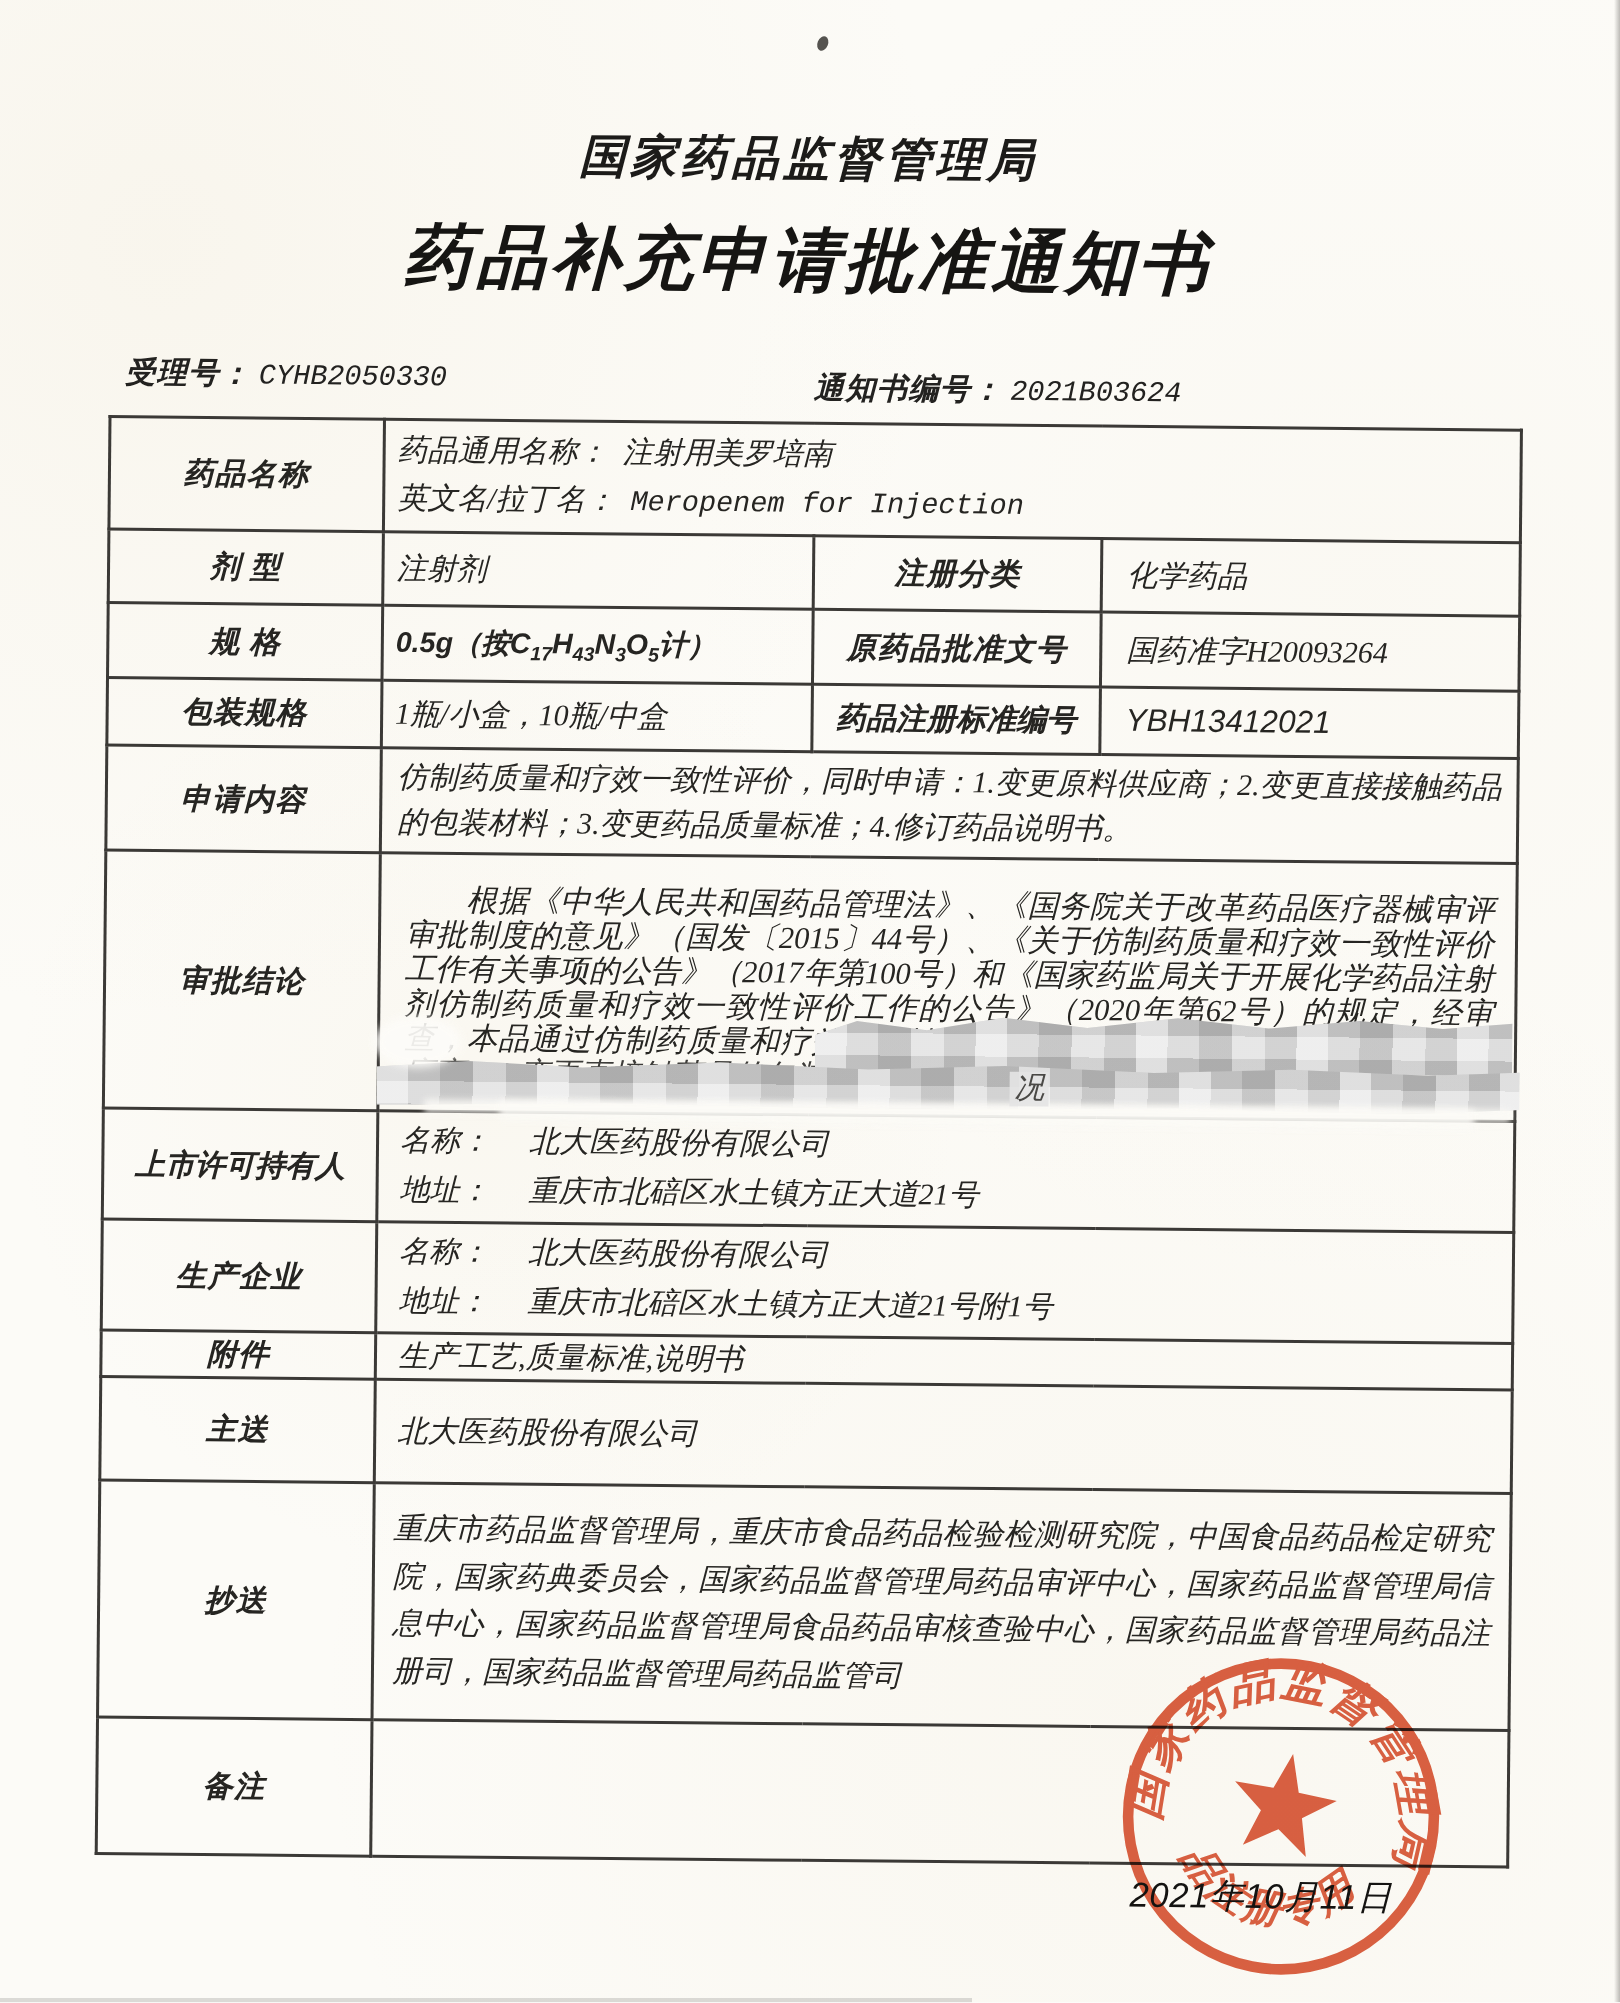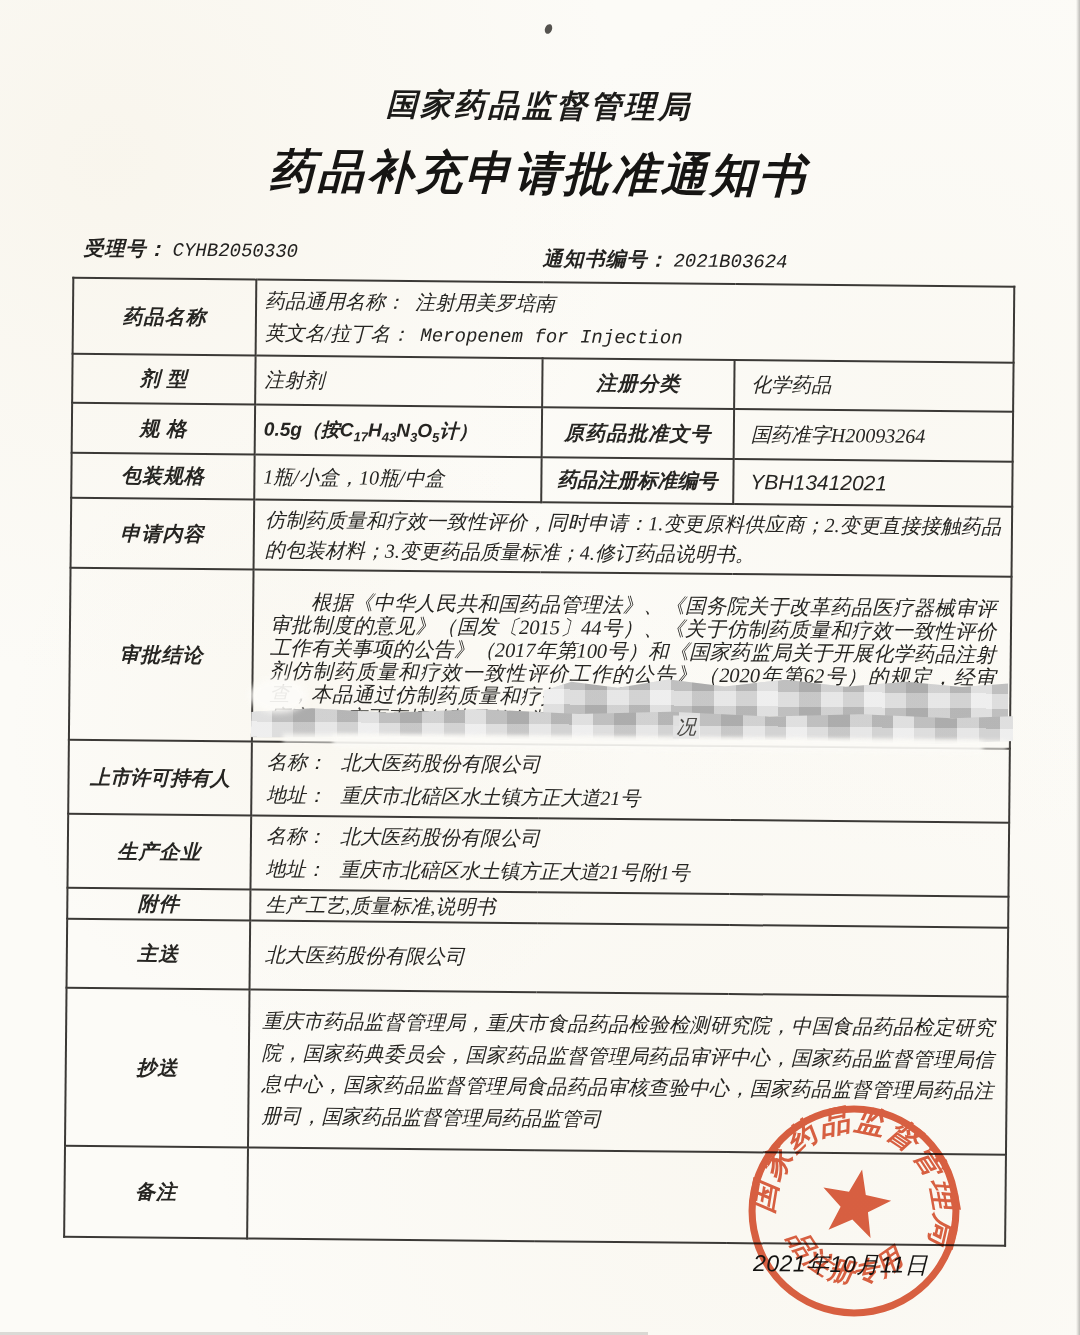--- a/index.html
+++ b/index.html
@@ -56,21 +56,21 @@
   sub{font-size:13px;}
   .para{line-height:30px;padding:4px 2px;text-align:justify;}
   .concl-cell{position:relative;vertical-align:top;}
   .concl{
     margin:0;padding:7px 6px 0 8px;line-height:23px;font-size:20.4px;
     text-align:justify;text-indent:2em;
   }
   .faded{color:#3d3c39;}
   .cc-para{line-height:31.5px;padding:6px 4px;text-align:justify;}
   .name-addr{line-height:33px;padding:3px 0;}
-  .name-addr .fl{margin-right:14px;}
+  .name-addr .fl{margin-right:26px;}
 
   
   .mosaic{
     position:absolute;z-index:2;
     background-color:#cecece;
     background-image:
       repeating-linear-gradient(90deg, rgba(255,255,255,.50) 0 21px, rgba(0,0,0,0) 21px 42px,
         rgba(0,0,0,.10) 42px 64px, rgba(255,255,255,.28) 64px 86px, rgba(0,0,0,.05) 86px 107px),
       repeating-linear-gradient(180deg, rgba(0,0,0,.07) 0 15px, rgba(255,255,255,.32) 15px 30px);
   }

